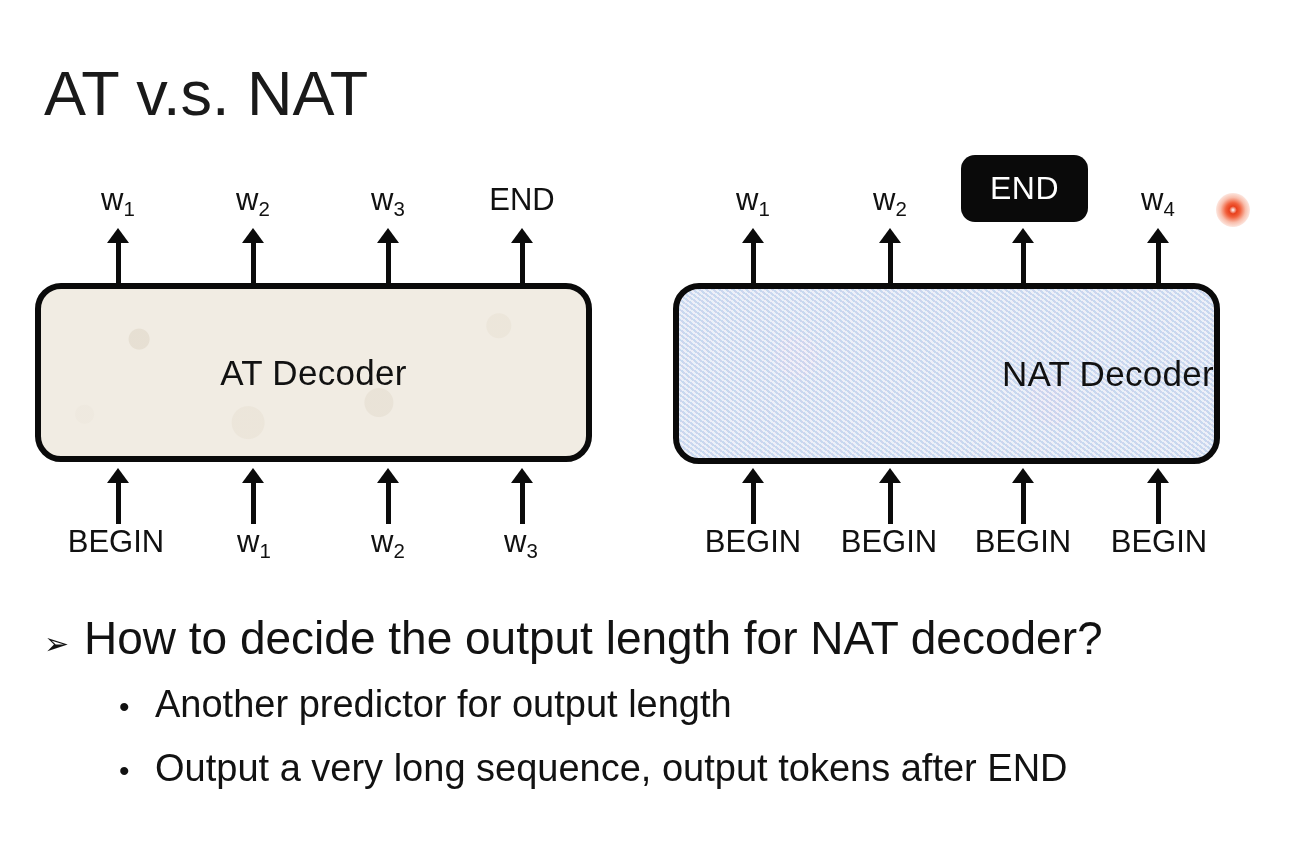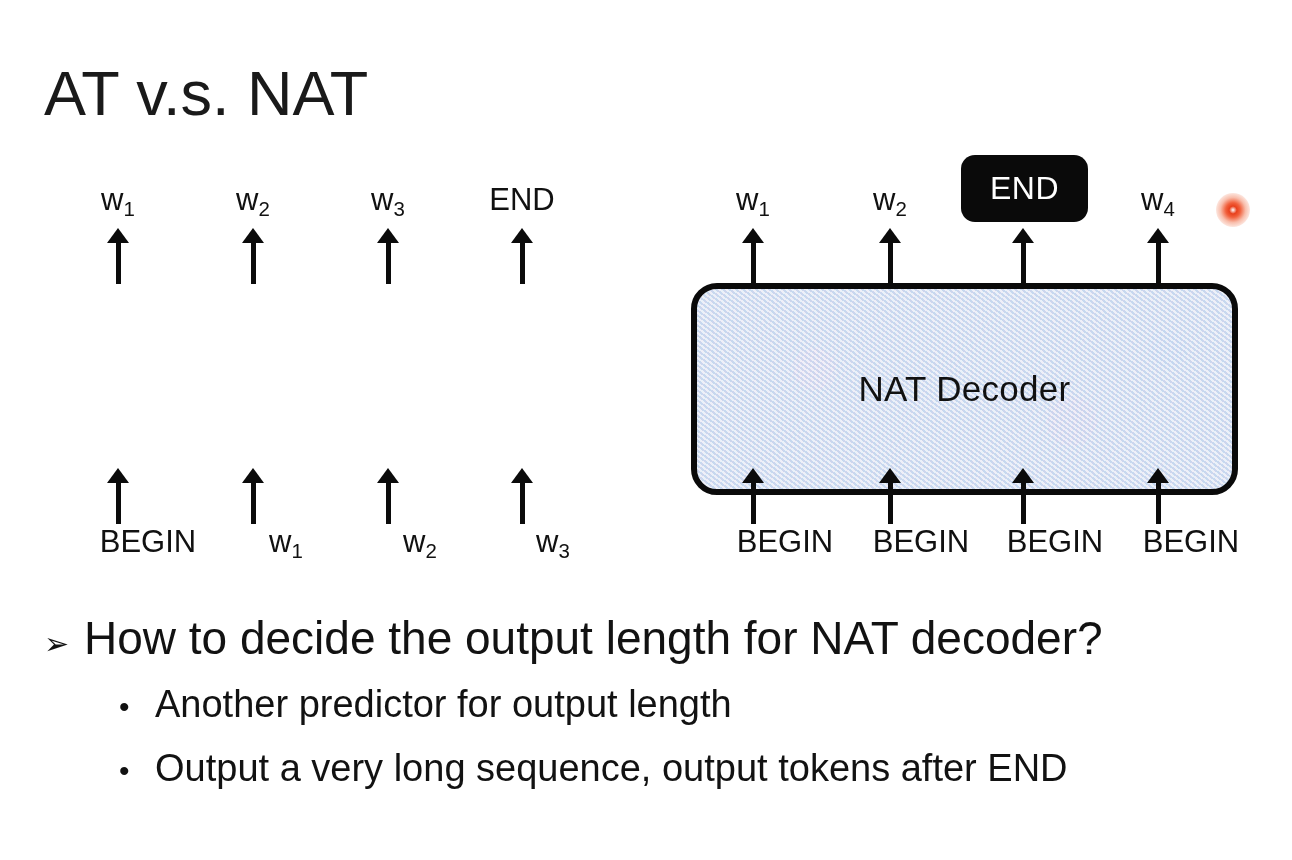--- a/index.html
+++ b/index.html
@@ -67,32 +67,33 @@
     background-image:
       radial-gradient(circle at 18% 30%, rgba(222,213,198,.55) 0 10px, transparent 11px),
       radial-gradient(circle at 62% 68%, rgba(226,218,204,.5) 0 14px, transparent 15px),
       radial-gradient(circle at 84% 22%, rgba(233,226,213,.6) 0 12px, transparent 13px),
       radial-gradient(circle at 38% 80%, rgba(230,222,208,.45) 0 16px, transparent 17px),
       radial-gradient(circle at 8% 75%, rgba(236,230,220,.5) 0 9px, transparent 10px);
   }
 
   
   #nat-decoder-box {
-    left: 45px;   
+    left: 27px;   
     top: 283px;
     width: 547px;
-    height: 212px;
+    height: 181px;
     background-color: #d3e0f1;
     background-image:
       repeating-linear-gradient(37deg, rgba(255,255,255,.55) 0 2px, rgba(186,207,236,.45) 2px 4px),
       repeating-linear-gradient(122deg, rgba(232,214,238,.40) 0 3px, rgba(205,224,244,.30) 3px 6px),
       radial-gradient(circle at 22% 40%, rgba(238,214,236,.45) 0 20px, transparent 22px),
       radial-gradient(circle at 70% 66%, rgba(226,206,234,.40) 0 24px, transparent 26px),
       radial-gradient(circle at 88% 30%, rgba(199,219,243,.55) 0 18px, transparent 20px);
     background-blend-mode: normal;
+    justify-content: flex-end;
   }
 
   
   .arrow {
     position: absolute;
     width: 22px;
   }
   .arrow .shaft {
     position: absolute;
     left: 9px;
@@ -121,21 +122,21 @@
     color: #111111;
     white-space: nowrap;
     transform: translateX(-50%);
   }
   .token sub {
     font-size: 0.66em;
     vertical-align: -0.28em;
     line-height: 0;
   }
   .token-top    { top: 182px; }
-  .token-bottom { top: 524px; margin-left: 32px; }
+  .token-bottom { top: 524px; }
 
   
   #end-badge {
     position: absolute;
     left: 961px;
     top: 155px;
     width: 127px;
     height: 67px;
     background: #0a0a0a;
     border-radius: 14px;
@@ -230,20 +231,23 @@
     </div>
   <div class="arrow arrow-out" style="left:377px;">
       <div class="head"></div>
       <div class="shaft"></div>
     </div>
   <div class="arrow arrow-out" style="left:511px;">
       <div class="head"></div>
       <div class="shaft"></div>
     </div>
 
+  <div class="decoder-box" id="at-decoder-box">
+    <span class="decoder-label">AT Decoder</span>
+  </div>
 
   <div class="arrow arrow-in" style="left:107px;">
       <div class="head"></div>
       <div class="shaft"></div>
     </div>
   <div class="arrow arrow-in" style="left:242px;">
       <div class="head"></div>
       <div class="shaft"></div>
     </div>
   <div class="arrow arrow-in" style="left:377px;">

